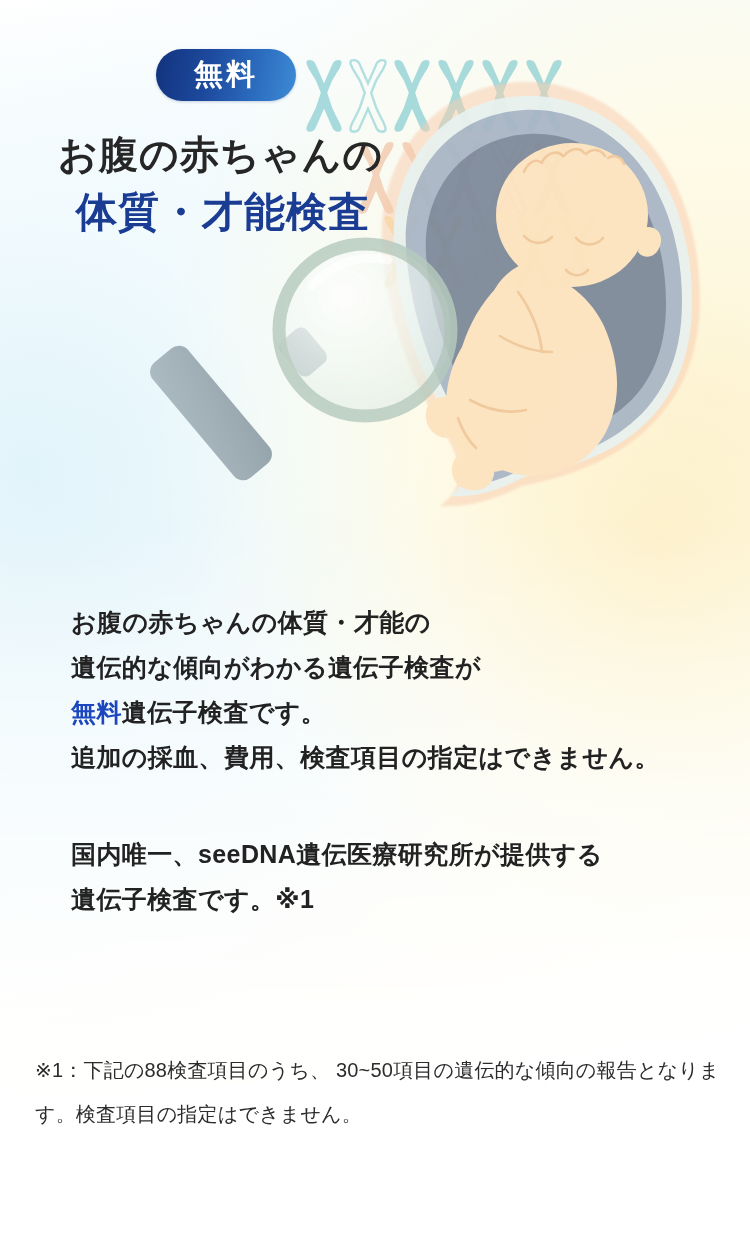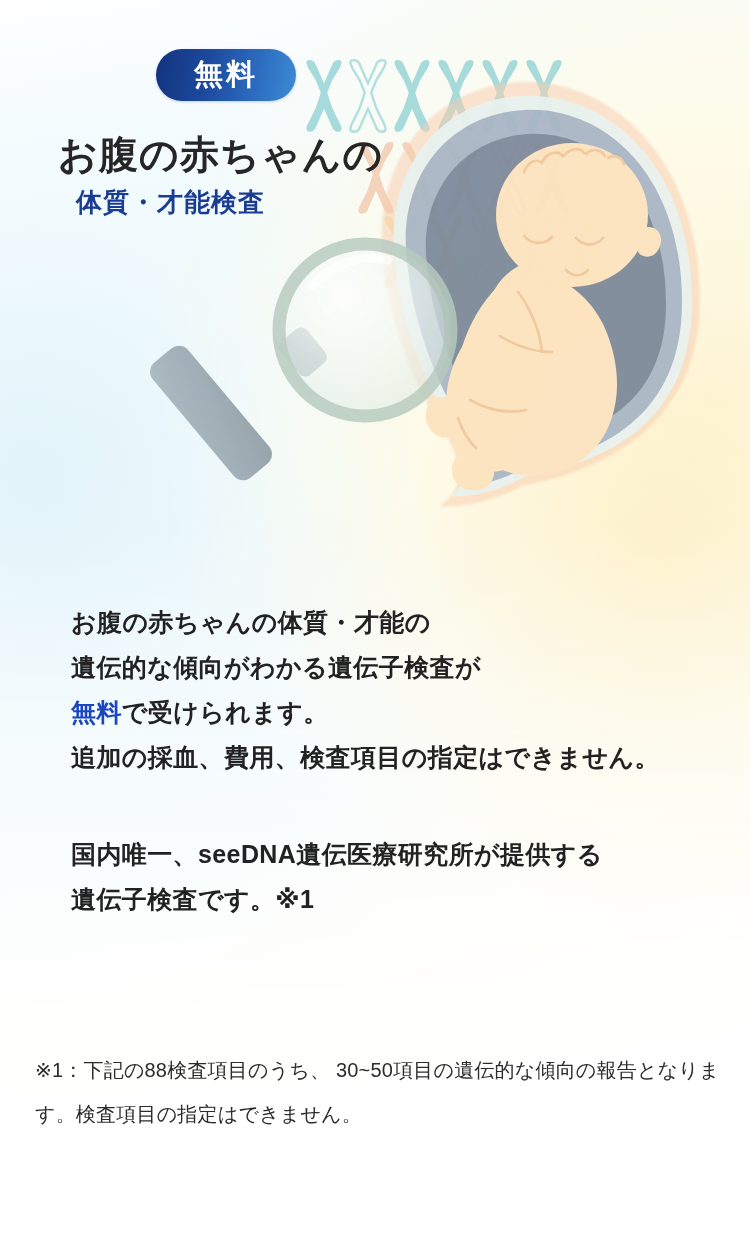--- a/index.html
+++ b/index.html
@@ -81,21 +81,21 @@
     left:58px; top:128px;
     font-size:39px;
     font-weight:bold;
     letter-spacing:1px;
     color:#262626;
     white-space:nowrap;
   }
   #title-line2 {
     position:absolute;
     left:76px; top:185px;
-    font-size:26px;
+    font-size:41px;
     font-weight:bold;
     letter-spacing:1px;
     color:#1b3c93;
     white-space:nowrap;
   }
 
   
   #body-copy {
     position:absolute;
     left:35px; top:600px;
@@ -287,21 +287,21 @@
 
     <h1 id="title-line2">体質・才能検査</h1>
   </div>
 
   <div id="body-copy">
 
     <p class="para">
       <span class="line">お腹の赤ちゃんの体質・才能の</span>
       <span class="line">遺伝的な傾向がわかる遺伝子検査が</span>
       <span class="line">
-        <span class="hl-free">無料</span><span>で受けられます。</span>
+        <span class="hl-free">無料</span><span>遺伝子検査です。</span>
       </span>
       <span class="line">追加の採血、費用、検査項目の指定はできません。</span>
     </p>
 
     <div class="para-gap"></div>
 
     <p class="para">
       <span class="line">国内唯一、seeDNA遺伝医療研究所が提供する</span>
       <span class="line">遺伝子検査です。※1</span>
     </p>

